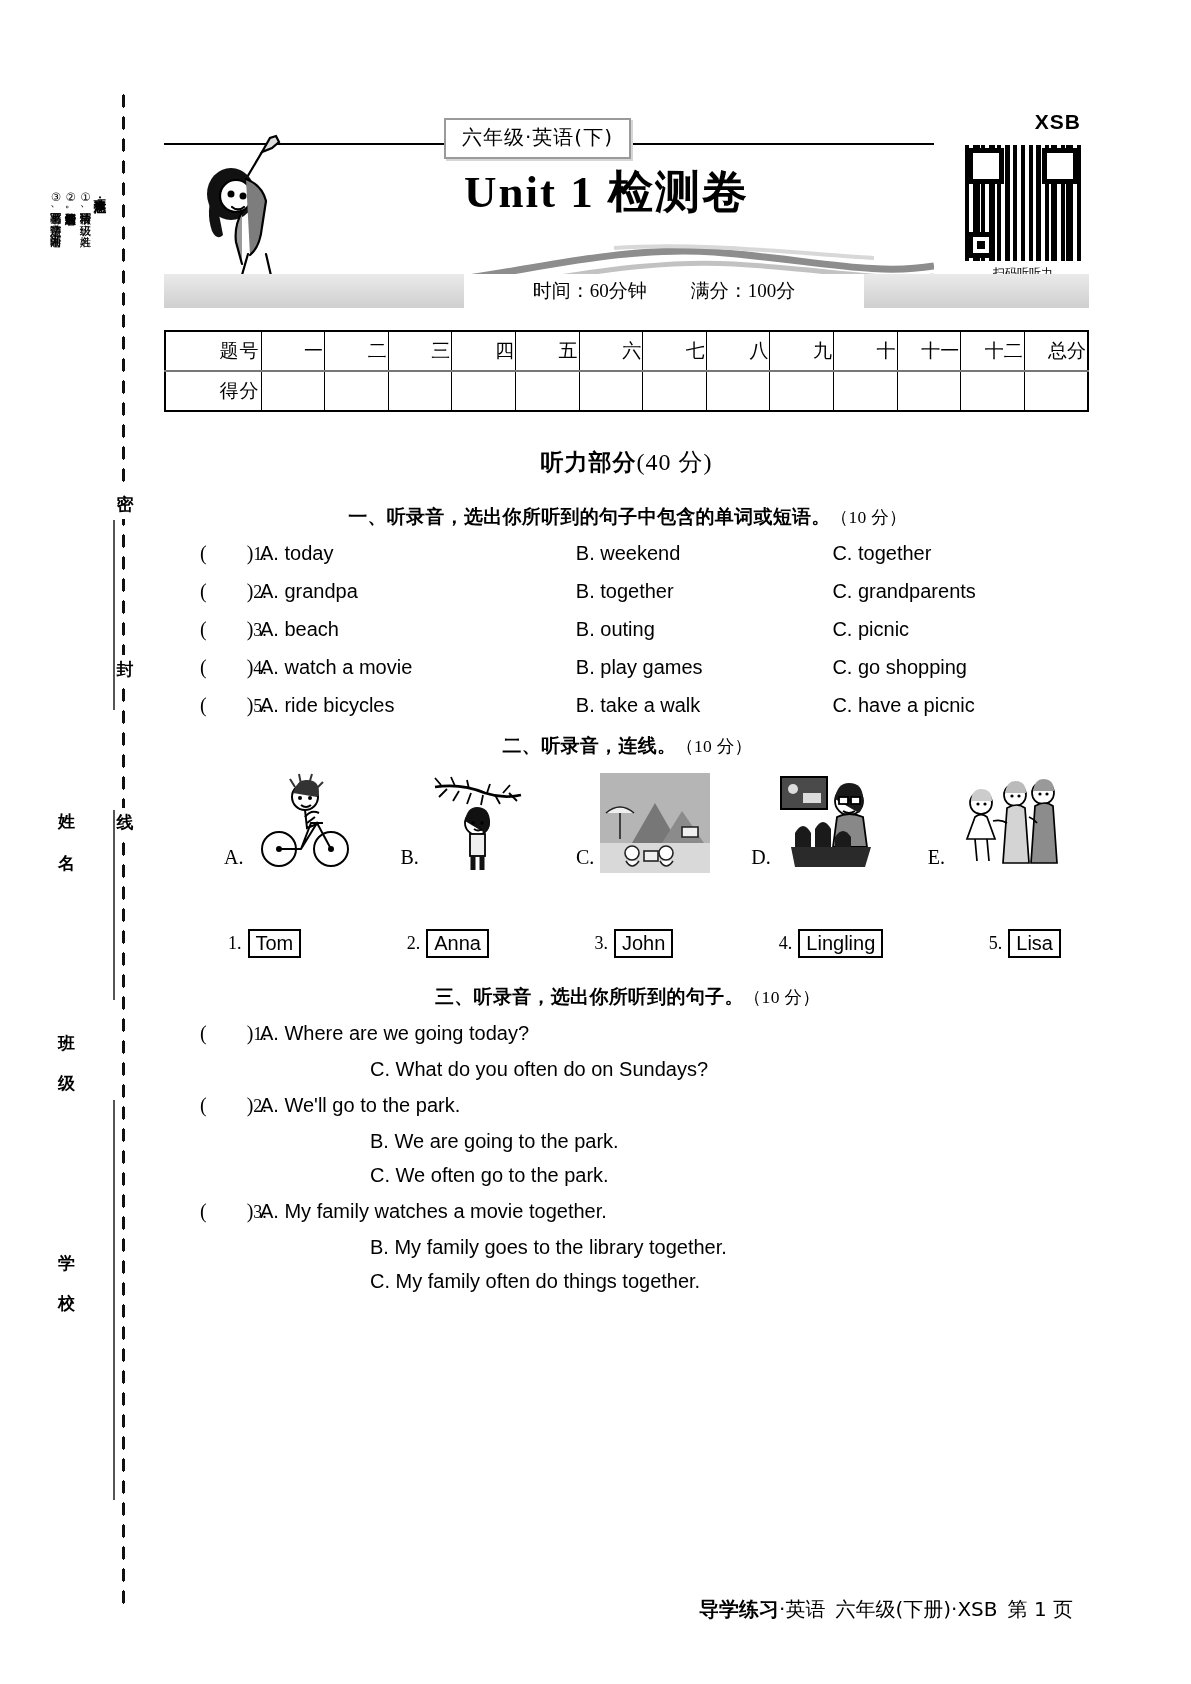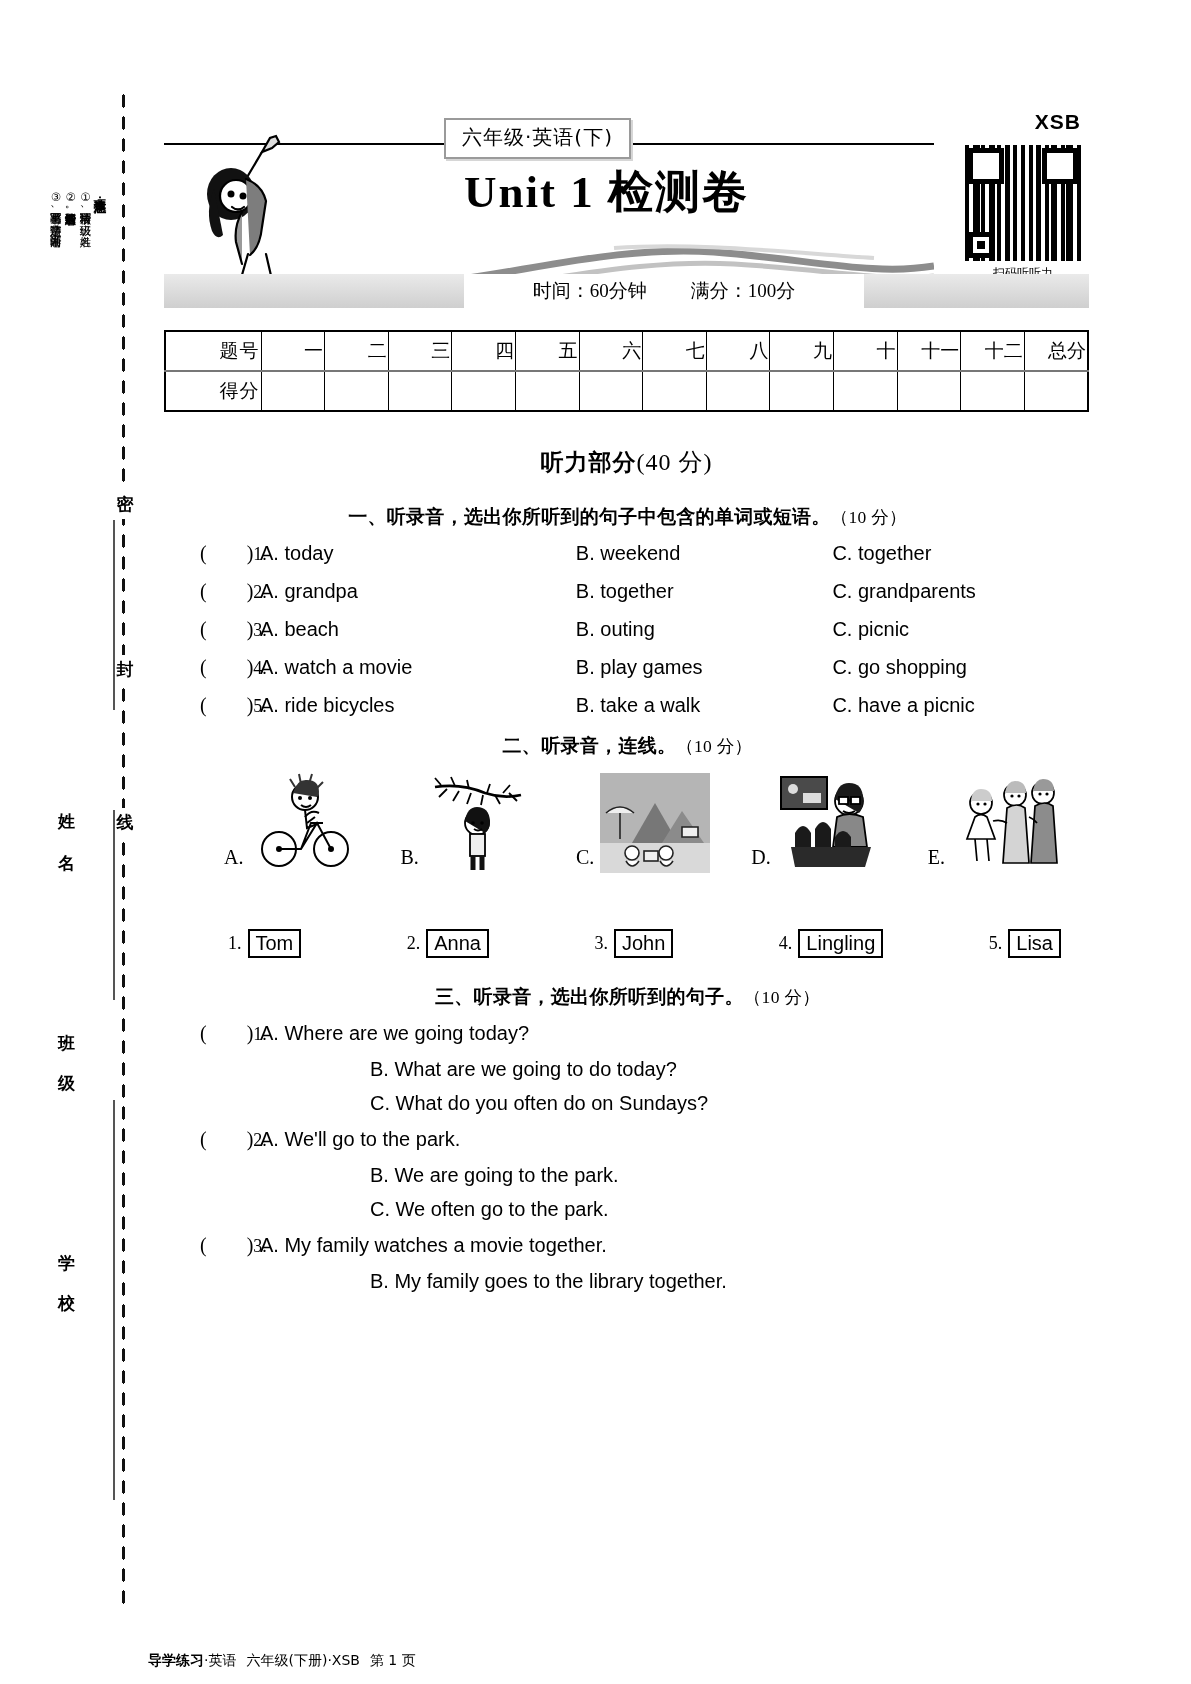--- a/index.html
+++ b/index.html
@@ -202,22 +202,22 @@
   .name-cell { display: flex; align-items: center; gap: 6px; font-size: 19px; }
   .name-cell .idx { font-family:"Liberation Serif",serif; font-size:18px; }
   .name-box {
     border: 2px solid #000; padding: 1px 6px 2px 6px;
     font-size: 20px; line-height: 1.1;
     font-family: "Liberation Sans", sans-serif;
   }
 
   
   .footer {
-    position: absolute; left: 148px; top: 1652px; width: 925px;
-    text-align: left; font-size: 14px;
+    position: absolute; left: 148px; top: 1596px; width: 925px;
+    text-align: right; font-size: 20px;
     font-family: "DejaVu Sans", sans-serif;
   }
   .footer .brand { font-weight: bold; }
   .footer .sep { display:inline-block; width:10px; }
 </style>
 </head>
 <body>
 
 <div class="left-margin">
 
@@ -516,33 +516,33 @@
   </div>
 
   <div class="q-head" style="margin-top:26px;">
     <span>三、听录音，选出你所听到的句子。</span><span class="pts">（10 分）</span>
   </div>
 
   <div class="opt-row">
     <span class="paren">(　　)<span class="num">1.</span></span>
     <span>A. Where are we going today?</span>
   </div>
-  <div class="ind-row">B. What are we going to do today?</div>
   <div class="ind-row">C. What do you often do on Sundays?</div>
 
   <div class="opt-row">
     <span class="paren">(　　)<span class="num">2.</span></span>
     <span>A. We'll go to the park.</span>
   </div>
   <div class="ind-row">B. We are going to the park.</div>
   <div class="ind-row">C. We often go to the park.</div>
 
   <div class="opt-row">
     <span class="paren">(　　)<span class="num">3.</span></span>
     <span>A. My family watches a movie together.</span>
   </div>
   <div class="ind-row">B. My family goes to the library together.</div>
+  <div class="ind-row">C. My family often do things together.</div>
 
 </div>
 
 <div class="footer">
   <span class="brand">导学练习</span>·<span>英语</span><span class="sep"></span><span>六年级(下册)·XSB</span><span class="sep"></span><span>第 1 页</span>
 </div>
 
 </body></html>

